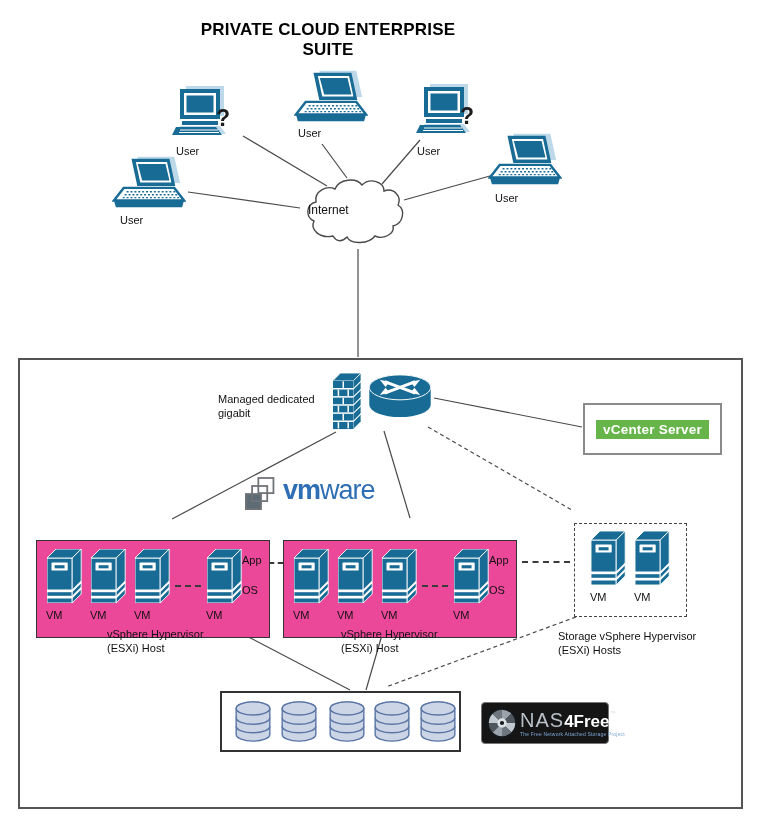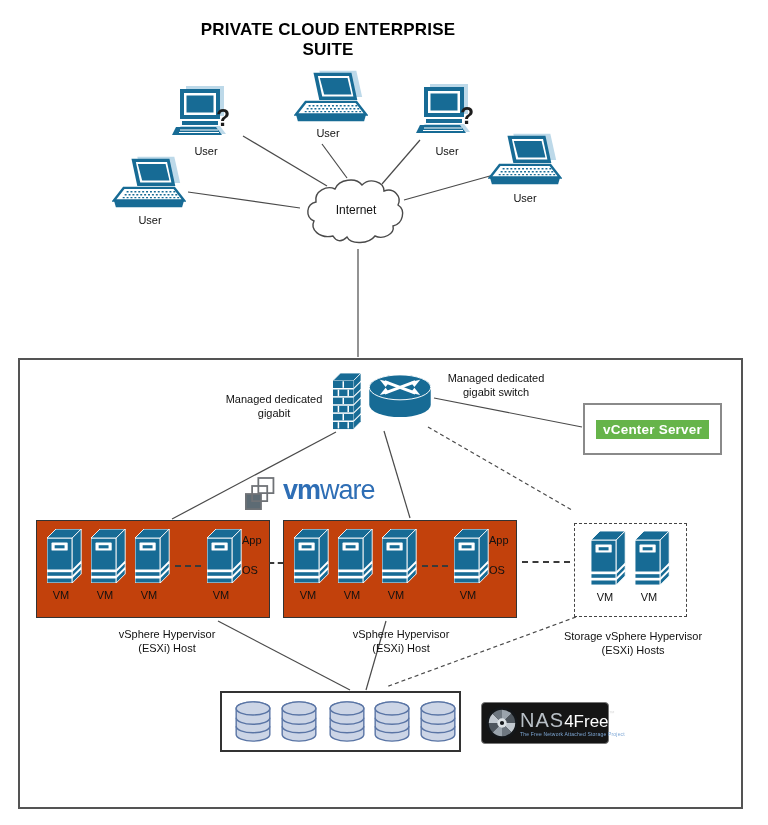--- a/index.html
+++ b/index.html
@@ -1,41 +1,41 @@
 <!DOCTYPE html>
 <html><head>
 <meta charset="utf-8">
 <style>
   html,body{margin:0;padding:0;background:#fff;}
   body{width:768px;height:825px;position:relative;overflow:hidden;
        font-family:"Liberation Sans","DejaVu Sans",sans-serif;color:#1a1a1a;}
   .abs{position:absolute;}
-  .lbl{font-size:11px;line-height:1.25;text-align:center;color:#111;}
+  .lbl{font-size:11px;line-height:1.25;text-align:left;color:#111;}
   .f-teal{fill:#176b95;}
   .s-teal{stroke:#176b95;}
   .disk{fill:#ccd5e6;stroke:#5a75a5;stroke-width:1.5;}
   .disk-line{stroke:#5a75a5;stroke-width:1.5;fill:none;}
   #lines{position:absolute;left:0;top:0;z-index:1;pointer-events:none;}
   #lines line{stroke:#4a4a4a;stroke-width:1.2;}
   #lines line.dash{stroke-dasharray:4 3;}
   .layer{position:absolute;left:0;top:0;width:768px;height:825px;z-index:2;}
   .title{font-size:17px;font-weight:bold;letter-spacing:.2px;color:#000;text-align:center;}
   .qmark{font-size:23px;font-weight:800;color:#1c1c1c;}
   .dcbox{border:2px solid #545454;background:transparent;}
-  .hostbox{border:1.5px solid #333;background:#c2410c;}
+  .hostbox{border:1.5px solid #333;background:#ec4899;margin-top:20px;}
   .futurebox{border:1.5px dashed #444;background:#fff;}
   .nasbox{border:2px solid #333;background:#fff;}
   .vcenterbox{border:2px solid #8a8a8a;background:#fff;display:flex;align-items:center;justify-content:center;}
   .vcenter-green{background:#66b44a;color:#fff;font-weight:bold;font-size:13.5px;padding:2px 7px;letter-spacing:.2px;}
   .dash-ellipsis{border-top:2px dashed #3a3a3a;}
   .vmware-text{font-size:27px;color:#2e6eb5;letter-spacing:-1px;line-height:1.1;}
   .vmware-text .b{font-weight:bold;}
   .nas4free{background:#151515;border:1px solid #777;border-radius:4px;}
   .n4f-name{color:#b9c0c7;font-size:20px;letter-spacing:1px;line-height:1;}
-  .n4f-bold{color:#fff;font-weight:normal;font-size:17px;letter-spacing:0;}
+  .n4f-bold{color:#fff;font-weight:bold;font-size:17px;letter-spacing:0;}
   .n4f-tm{color:#ddd;font-size:6px;vertical-align:top;}
   .n4f-tag{color:#7fa8d6;font-size:5px;letter-spacing:.2px;white-space:nowrap;}
   .simpler{font-size:11.5px;color:#111;text-align:right;}
 </style>
 </head>
 <body>
 
 <svg width="0" height="0" style="position:absolute" aria-hidden="true">
   <defs>
     <symbol id="sym-server" viewBox="0 0 40 60">
@@ -201,21 +201,20 @@
 
   <div class="abs dcbox" style="left:18px;top:358px;width:721px;height:447px"></div>
 
   <div class="abs lbl" style="left:218px;top:393px;width:112px">Managed dedicated gigabit</div>
   <svg class="abs" style="left:333px;top:372px" width="28" height="60">
       <use href="#sym-firewall"></use>
     </svg>
   <svg class="abs" style="left:366px;top:372px" width="68" height="48">
       <use href="#sym-switch"></use>
     </svg>
-  <div class="abs lbl" style="left:440px;top:372px;width:112px">Managed dedicated gigabit switch</div>
 
   <div class="abs" style="left:243px;top:472px;width:140px;height:44px">
     <svg class="abs" style="left:2px;top:3px" width="32" height="38">
         <use href="#sym-vmware-squares"></use>
       </svg>
     <div class="abs vmware-text" style="left:40px;top:4px"><span class="b">vm</span><span>ware</span></div>
   </div>
 
   <div class="abs vcenterbox" style="left:583px;top:403px;width:135px;height:48px">
     <span class="vcenter-green">vCenter Server</span>

